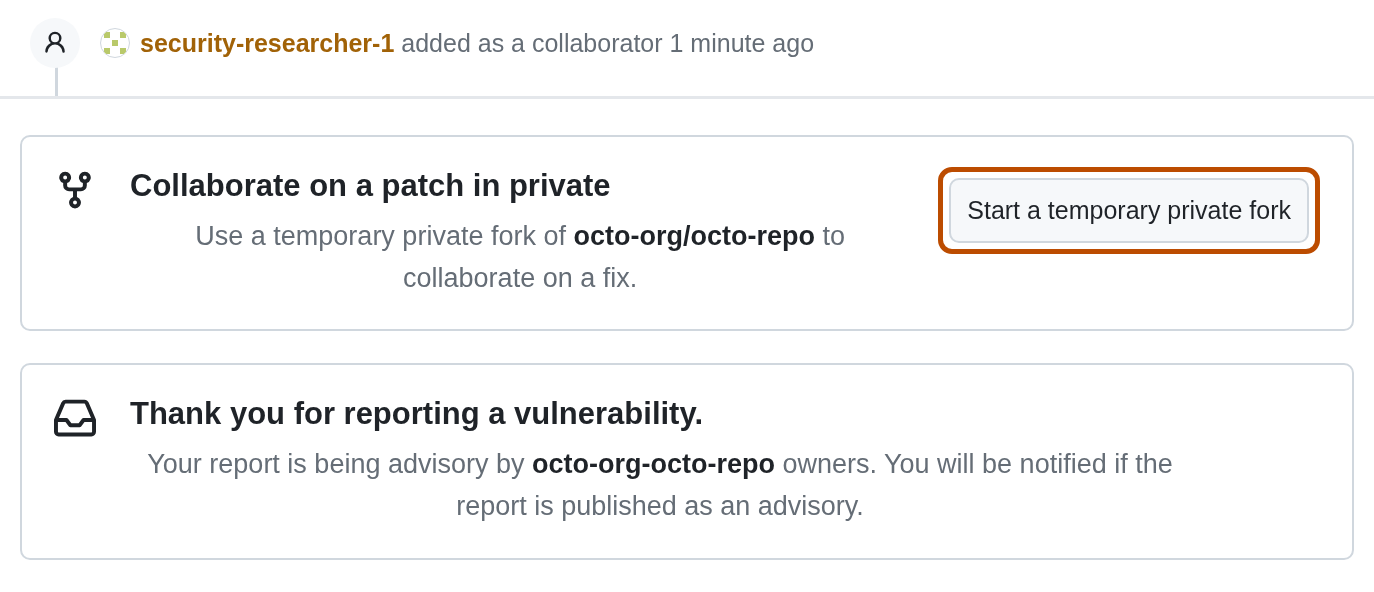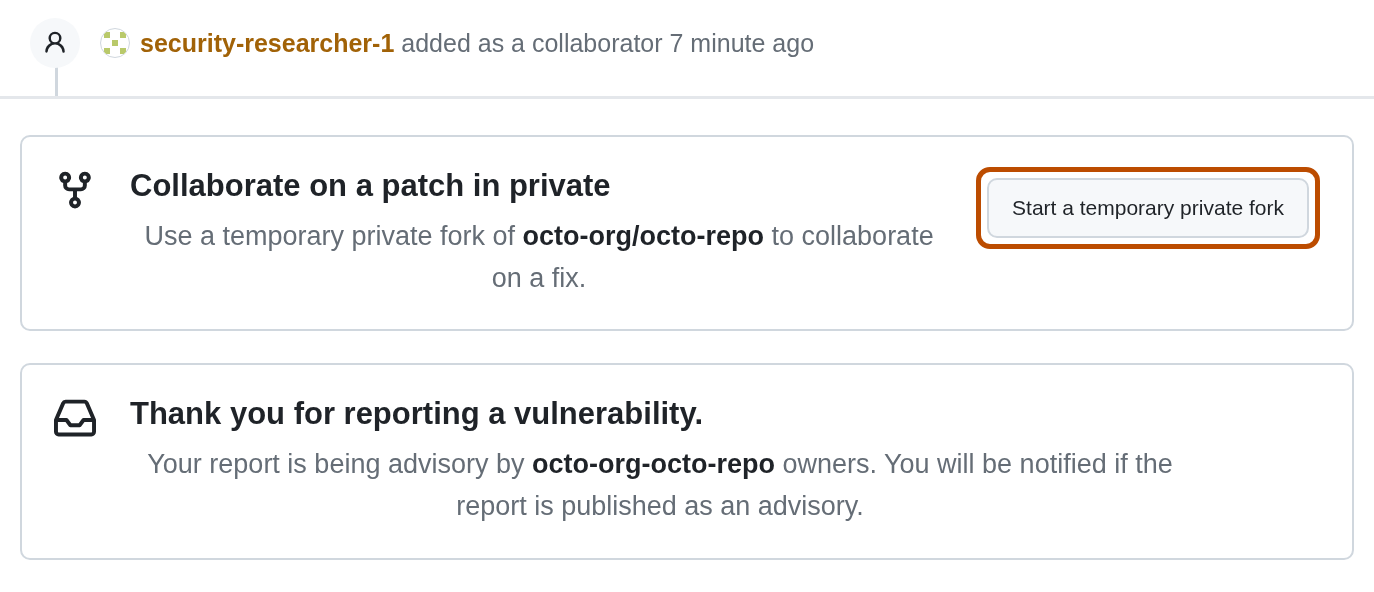--- a/index.html
+++ b/index.html
@@ -86,43 +86,43 @@
     .highlight-ring {
       border: 5px solid #bc4c00;
       border-radius: 14px;
       padding: 6px;
       display: inline-block;
     }
     .btn {
       background: #f6f8fa;
       border: 2px solid #d0d7de;
       border-radius: 10px;
-      padding: 16px 23px;
-      font-size: 21px;
+      padding: 16px 16px;
+      font-size: 25px;
       font-weight: 500;
       color: #1f2328;
       cursor: pointer;
       white-space: nowrap;
     }
   </style>
 </head>
 <body>
 
 <div class="timeline-item">
   <div class="timeline-line"></div>
   <div class="timeline-badge">
     <svg width="26" height="26" viewBox="0 0 16 16" fill="currentColor">
       <path d="M10.561 8.073a6.005 6.005 0 0 1 3.432 5.142.75.75 0 1 1-1.498.07 4.5 4.5 0 0 0-8.99 0 .75.75 0 0 1-1.498-.07 6.004 6.004 0 0 1 3.431-5.142 3.999 3.999 0 1 1 5.123 0ZM10.5 5a2.5 2.5 0 1 0-5 0 2.5 2.5 0 0 0 5 0Z"></path>
     </svg>
   </div>
   <div class="avatar-chip">
     <div class="pixel-avatar"></div>
   </div>
   <div class="timeline-text">
-    <span class="username">security-researcher-1</span><span> added as a collaborator </span><span>7 minute ago</span>
+    <span class="username">security-researcher-1</span><span> added as a collaborator </span><span>1 minute ago</span>
   </div>
 </div>
 
 <div class="divider"></div>
 
 <div class="cards-wrap">
   <div class="card">
     <div class="card-icon">
       <svg width="42" height="42" viewBox="0 0 16 16" fill="currentColor">
         <path d="M5 5.372v.878c0 .414.336.75.75.75h4.5a.75.75 0 0 0 .75-.75v-.878a2.25 2.25 0 1 1 1.5 0v.878a2.25 2.25 0 0 1-2.25 2.25h-1.5v2.128a2.251 2.251 0 1 1-1.5 0V8.5h-1.5A2.25 2.25 0 0 1 3.5 6.25v-.878a2.25 2.25 0 1 1 1.5 0ZM5 3.25a.75.75 0 1 0-1.5 0 .75.75 0 0 0 1.5 0Zm6.75.75a.75.75 0 1 0 0-1.5.75.75 0 0 0 0 1.5Zm-3 8.75a.75.75 0 1 0-1.5 0 .75.75 0 0 0 1.5 0Z"></path>

